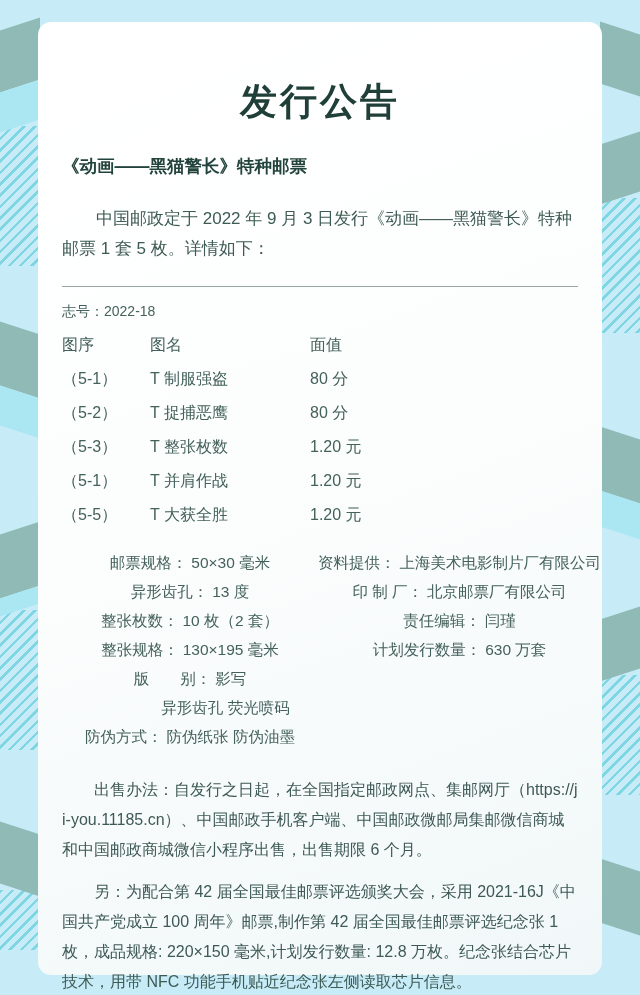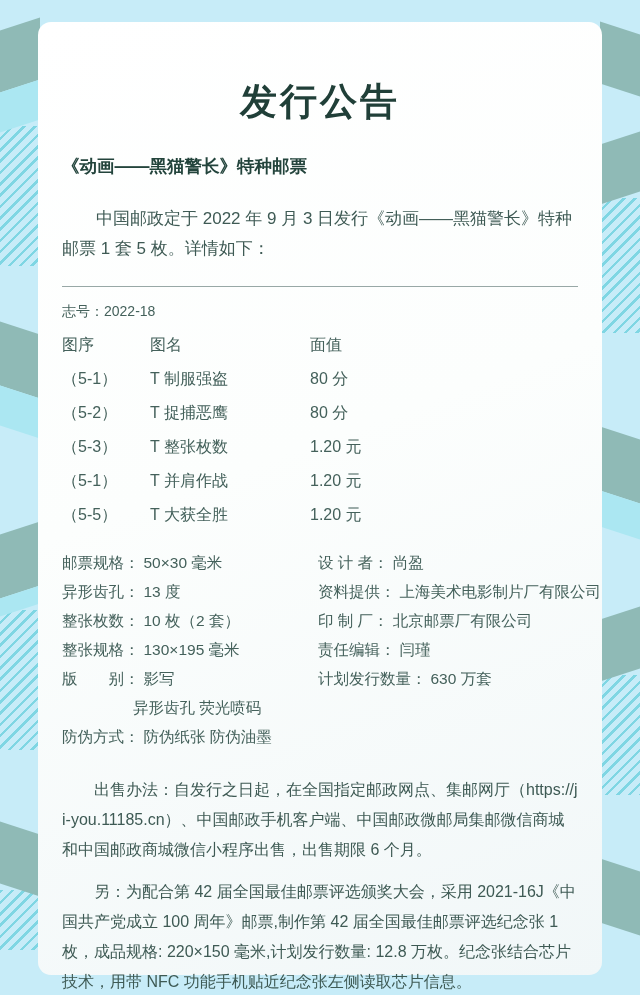--- a/index.html
+++ b/index.html
@@ -73,20 +73,21 @@
   .thead{font-weight:400;}
   
   .specs{
     margin-top:22px;
     display:grid;
     grid-template-columns:256px 1fr;
     column-gap:0;
     font-size:15.5px;
     line-height:29px;
     color:#44615b;
+    text-align:center;
   }
   .spec-col{display:block;}
   .spec-line{white-space:nowrap;}
   .spec-line .val{margin-left:4px;}
   .spec-cont{padding-left:71px;}
   
   .para{
     margin-top:24px;
     font-size:16px;
     line-height:30px;
@@ -180,21 +181,20 @@
     <div class="spec-col">
       <div class="spec-line"><span class="lbl">邮票规格：</span><span class="val">50×30 毫米</span></div>
       <div class="spec-line"><span class="lbl">异形齿孔：</span><span class="val">13 度</span></div>
       <div class="spec-line"><span class="lbl">整张枚数：</span><span class="val">10 枚（2 套）</span></div>
       <div class="spec-line"><span class="lbl">整张规格：</span><span class="val">130×195 毫米</span></div>
       <div class="spec-line"><span class="lbl">版　　别：</span><span class="val">影写</span></div>
       <div class="spec-line spec-cont">异形齿孔 荧光喷码</div>
       <div class="spec-line"><span class="lbl">防伪方式：</span><span class="val">防伪纸张 防伪油墨</span></div>
     </div>
     <div class="spec-col">
-      <div class="spec-line"><span class="lbl">设 计 者：</span><span class="val">尚盈</span></div>
       <div class="spec-line"><span class="lbl">资料提供：</span><span class="val">上海美术电影制片厂有限公司</span></div>
       <div class="spec-line"><span class="lbl">印 制 厂：</span><span class="val">北京邮票厂有限公司</span></div>
       <div class="spec-line"><span class="lbl">责任编辑：</span><span class="val">闫瑾</span></div>
       <div class="spec-line"><span class="lbl">计划发行数量：</span><span class="val">630 万套</span></div>
     </div>
   </div>
 
   <div class="para">出售办法：自发行之日起，在全国指定邮政网点、集邮网厅（https://ji-you.11185.cn）、中国邮政手机客户端、中国邮政微邮局集邮微信商城和中国邮政商城微信小程序出售，出售期限 6 个月。</div>
 
   <div class="para note">另：为配合第 42 届全国最佳邮票评选颁奖大会，采用 2021-16J《中国共产党成立 100 周年》邮票,制作第 42 届全国最佳邮票评选纪念张 1 枚，成品规格: 220×150 毫米,计划发行数量: 12.8 万枚。纪念张结合芯片技术，用带 NFC 功能手机贴近纪念张左侧读取芯片信息。</div>

